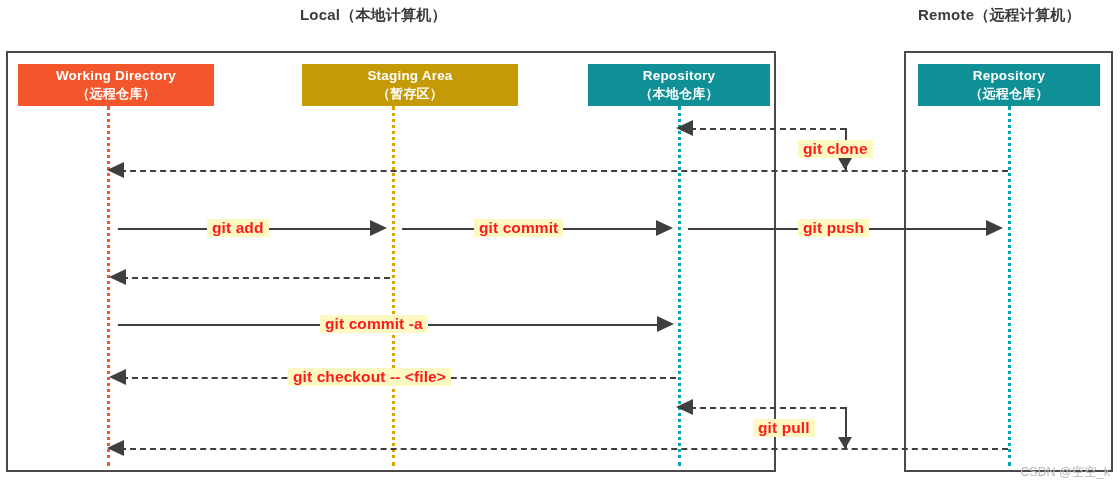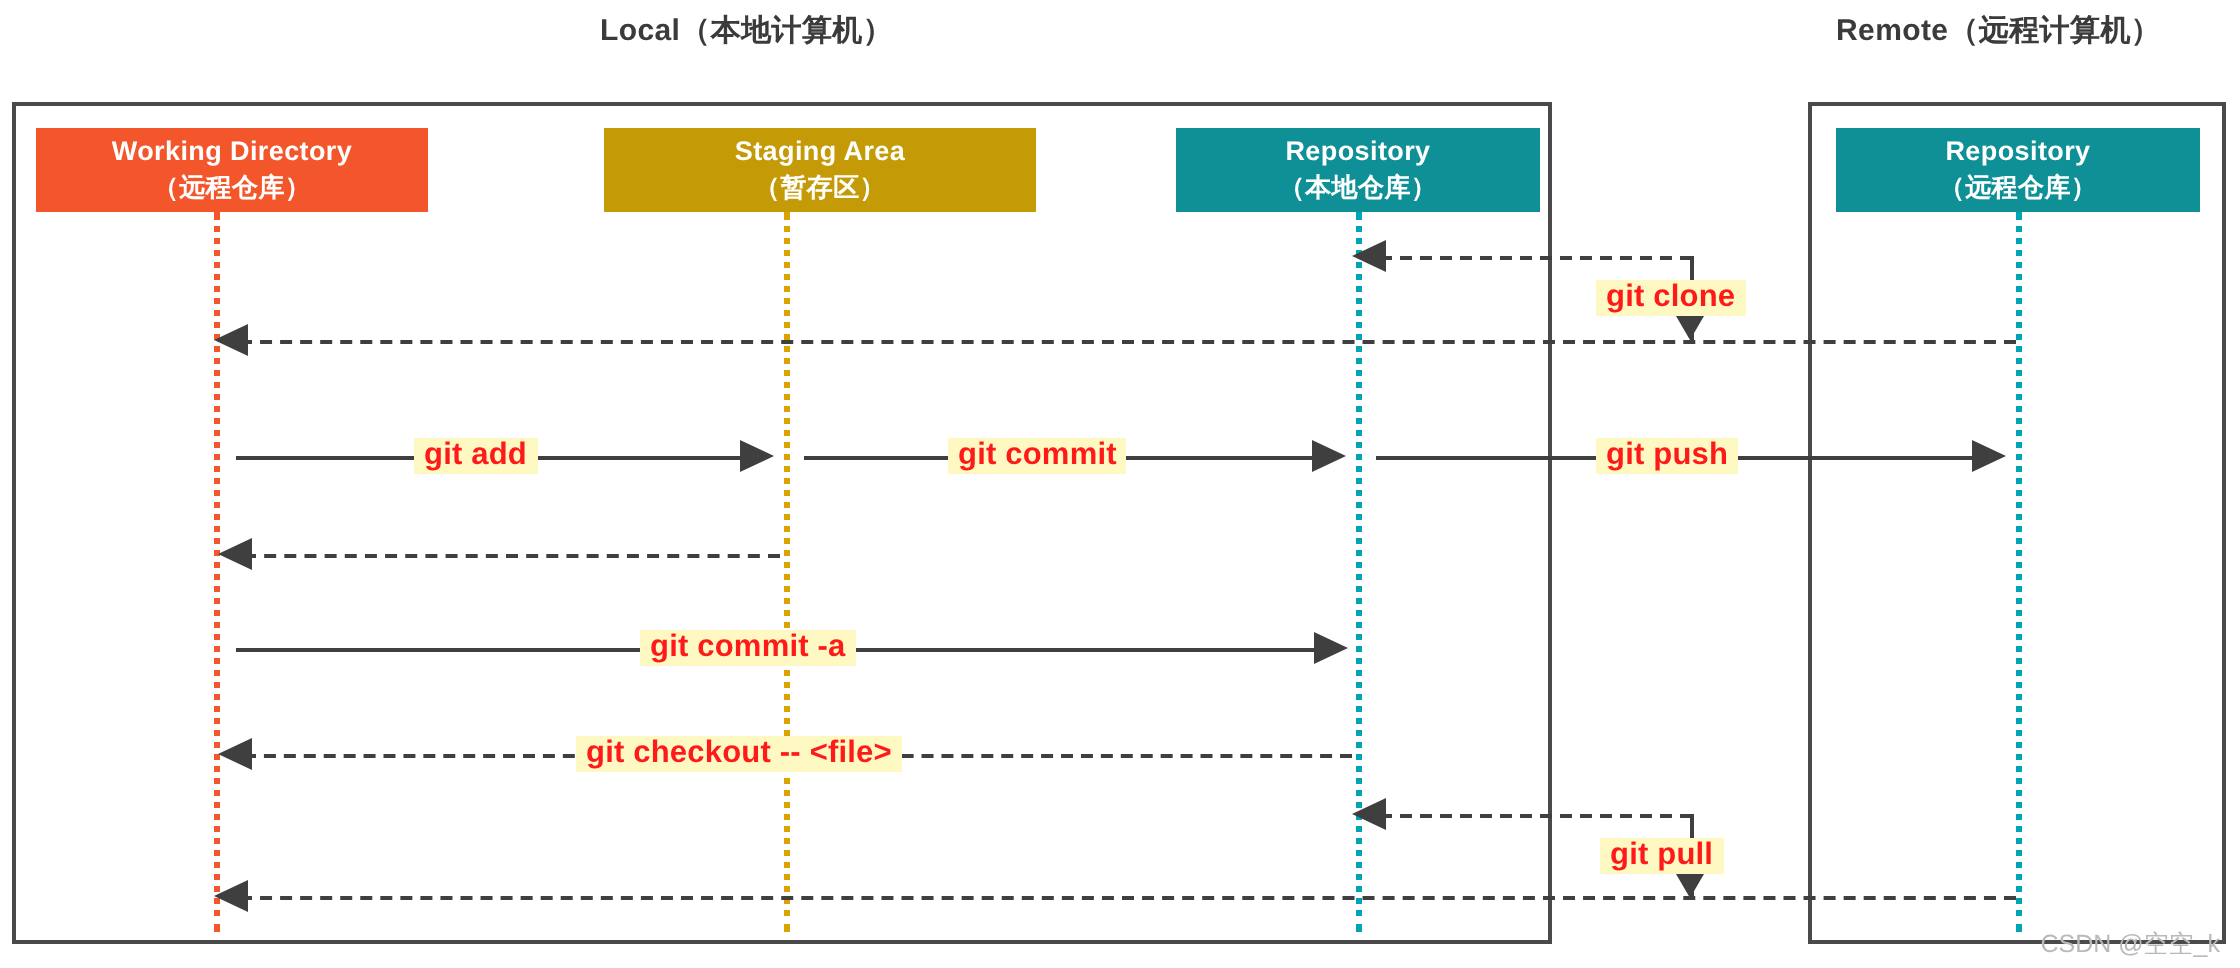--- a/index.html
+++ b/index.html
@@ -190,20 +190,20 @@
   <div class="cmd-label" style="left:320px; top:315px;">git commit -a</div>
 
   <div class="msg-line dashed" style="left:122px; top:377px; width:554px;"></div>
   <div class="arrow-head left" style="left:109px; top:369px;"></div>
   <div class="cmd-label" style="left:288px; top:368px;">git checkout -- &lt;file&gt;</div>
 
   <div class="msg-line dashed" style="left:690px; top:407px; width:156px;"></div>
   <div class="arrow-head left" style="left:676px; top:399px;"></div>
   <div class="vconnect" style="left:845px; top:407px; height:41px;"></div>
   <div class="arrow-head down" style="left:838px; top:437px;"></div>
-  <div class="cmd-label" style="left:800px; top:419px;">git pull</div>
+  <div class="cmd-label" style="left:753px; top:419px;">git pull</div>
 
   <div class="msg-line dashed" style="left:120px; top:448px; width:888px;"></div>
   <div class="arrow-head left" style="left:107px; top:440px;"></div>
 
   <div id="watermark">CSDN @空空_k</div>
 
 </div>
 
 </body></html>

